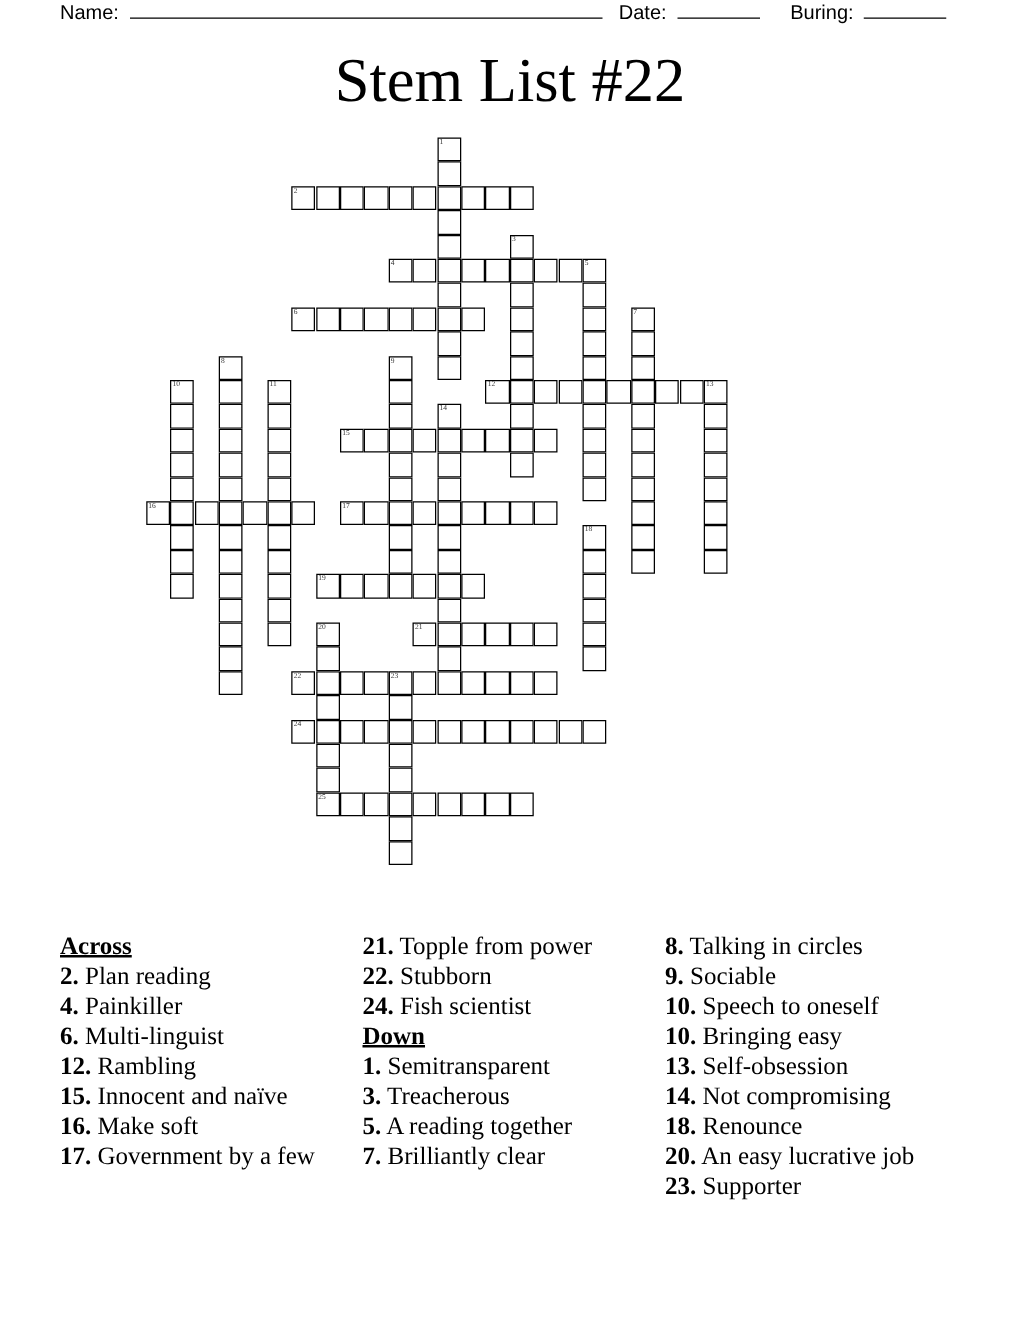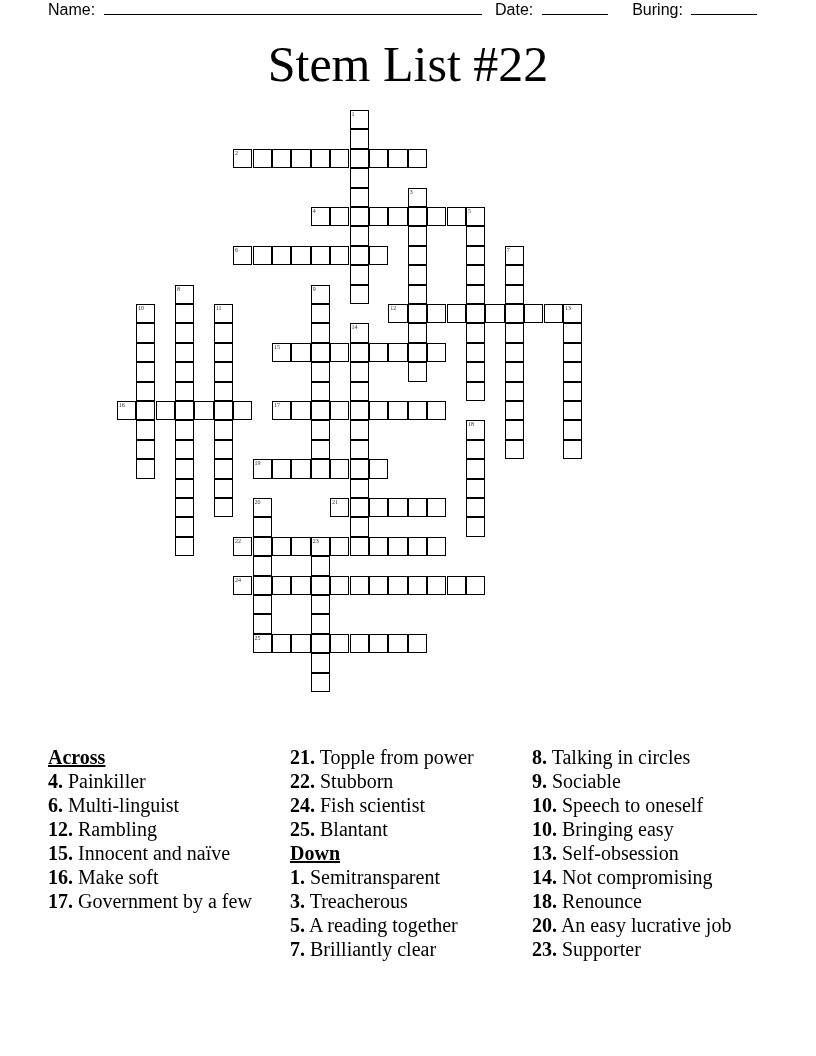--- a/index.html
+++ b/index.html
@@ -306,34 +306,34 @@
     <div class="cell" style="left: 310.7px; top: 556.2px;"></div>
     <div class="cell" style="left: 310.7px; top: 595px;"></div>
     <div class="cell" style="left: 310.7px; top: 614.4px;"></div>
     <div class="cell" style="left: 310.7px; top: 653.2px;"></div>
     <div class="cell" style="left: 310.7px; top: 672.6px;"></div>
   </div>
 
 <div class="clues" id="col1">
   <div class="clue clue-head">Across</div>
   <div class="clue-list">
+      <div class="clue"><span class="n">2.</span> <span>Plan reading</span></div>
       <div class="clue"><span class="n">4.</span> <span>Painkiller</span></div>
       <div class="clue"><span class="n">6.</span> <span>Multi-linguist</span></div>
       <div class="clue"><span class="n">12.</span> <span>Rambling</span></div>
       <div class="clue"><span class="n">15.</span> <span>Innocent and naïve</span></div>
       <div class="clue"><span class="n">16.</span> <span>Make soft</span></div>
       <div class="clue"><span class="n">17.</span> <span>Government by a few</span></div>
     </div>
 </div>
 <div class="clues" id="col2">
   <div class="clue-list">
       <div class="clue"><span class="n">21.</span> <span>Topple from power</span></div>
       <div class="clue"><span class="n">22.</span> <span>Stubborn</span></div>
       <div class="clue"><span class="n">24.</span> <span>Fish scientist</span></div>
-      <div class="clue"><span class="n">25.</span> <span>Blantant</span></div>
     </div>
   <div class="clue clue-head">Down</div>
   <div class="clue-list">
       <div class="clue"><span class="n">1.</span> <span>Semitransparent</span></div>
       <div class="clue"><span class="n">3.</span> <span>Treacherous</span></div>
       <div class="clue"><span class="n">5.</span> <span>A reading together</span></div>
       <div class="clue"><span class="n">7.</span> <span>Brilliantly clear</span></div>
     </div>
 </div>
 <div class="clues" id="col3">

